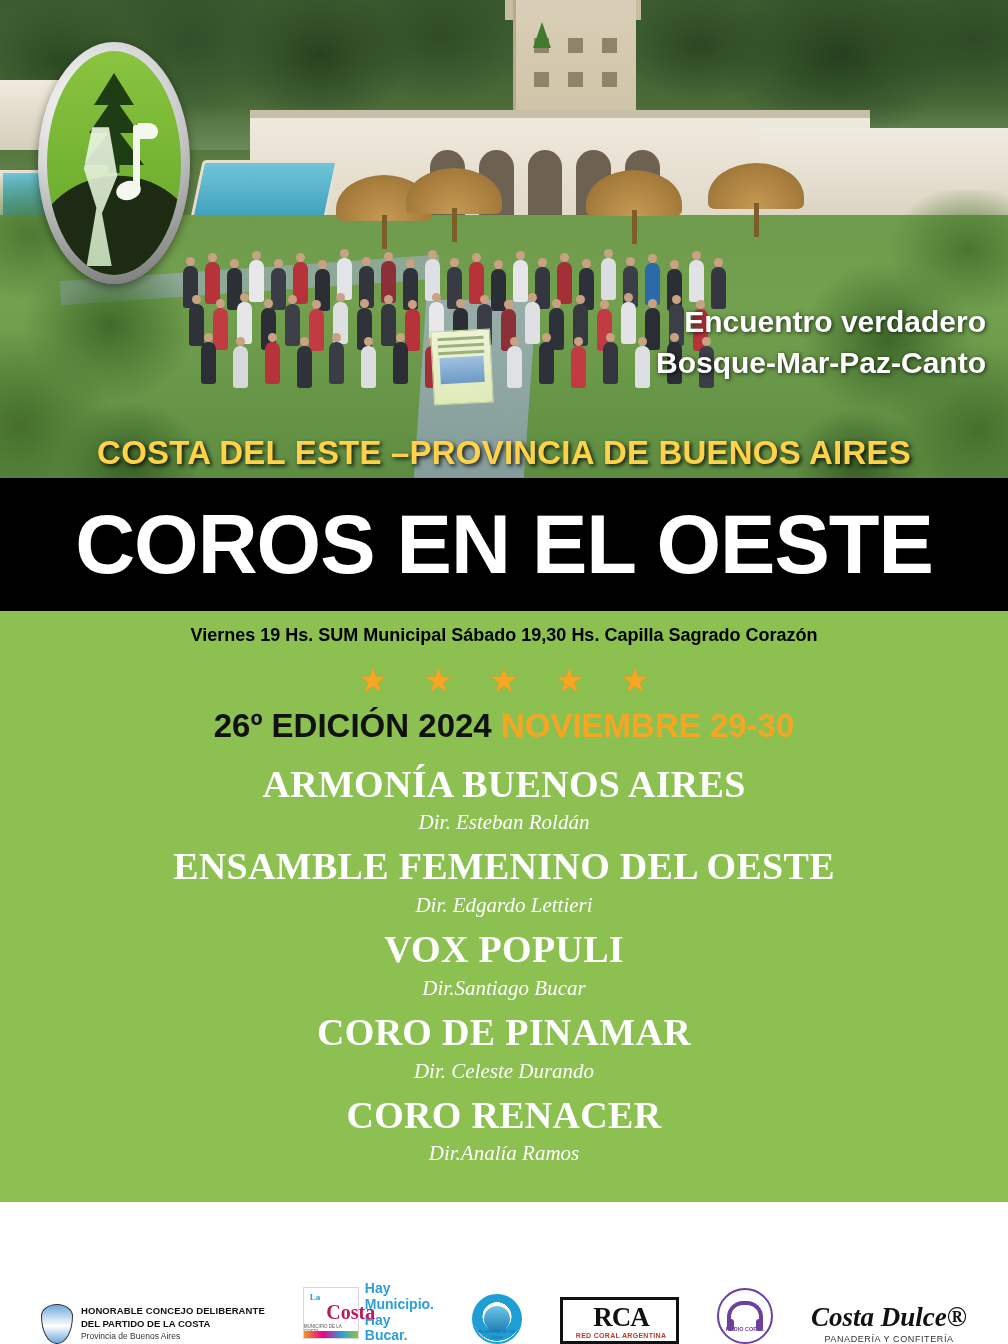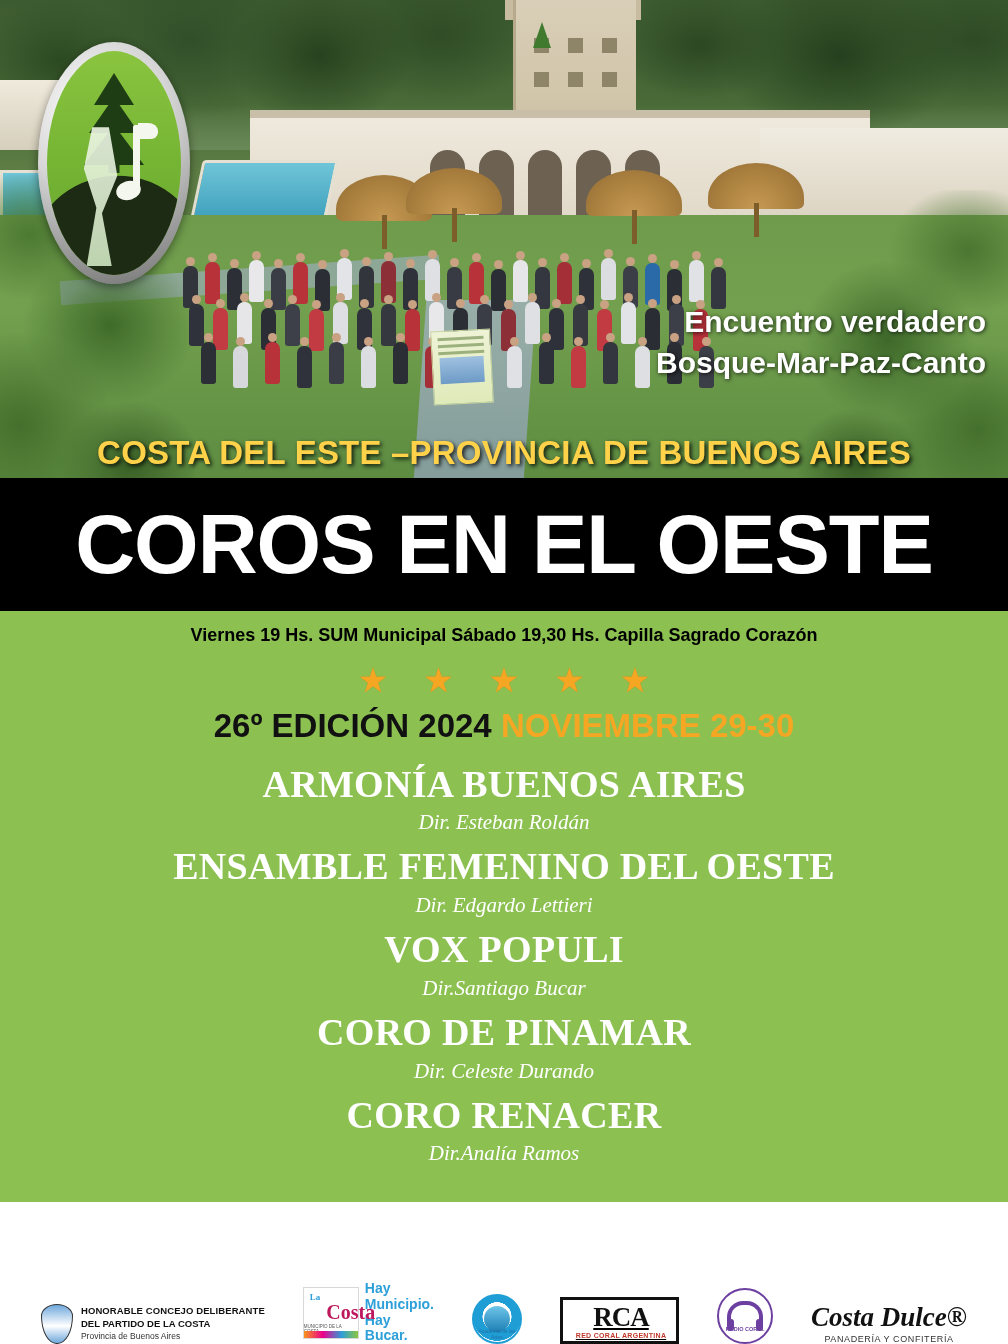--- a/index.html
+++ b/index.html
@@ -439,21 +439,20 @@
   }
   .roundlogo-cap {
     font-size: 5px; color: #1f6fa5; position: absolute; bottom: 2px; width: 100%; text-align: center;
   }
 
   .rca-box {
     border: 3px solid #111;
     padding: 4px 10px 2px 13px;
     text-align: center;
     background: #fff;
-    text-decoration: underline;
   }
   .rca-box .rca {
     font-family: "Liberation Serif", serif;
     font-size: 27px; font-weight: bold; color: #111; line-height: 1;
     letter-spacing: -1px;
   }
   .rca-box .sub { font-size: 7px; color: #c0392b; font-weight: bold; letter-spacing: .3px; margin-top: 1px; }
 
   .radio-circle {
     width: 52px; height: 52px; border-radius: 50%;

